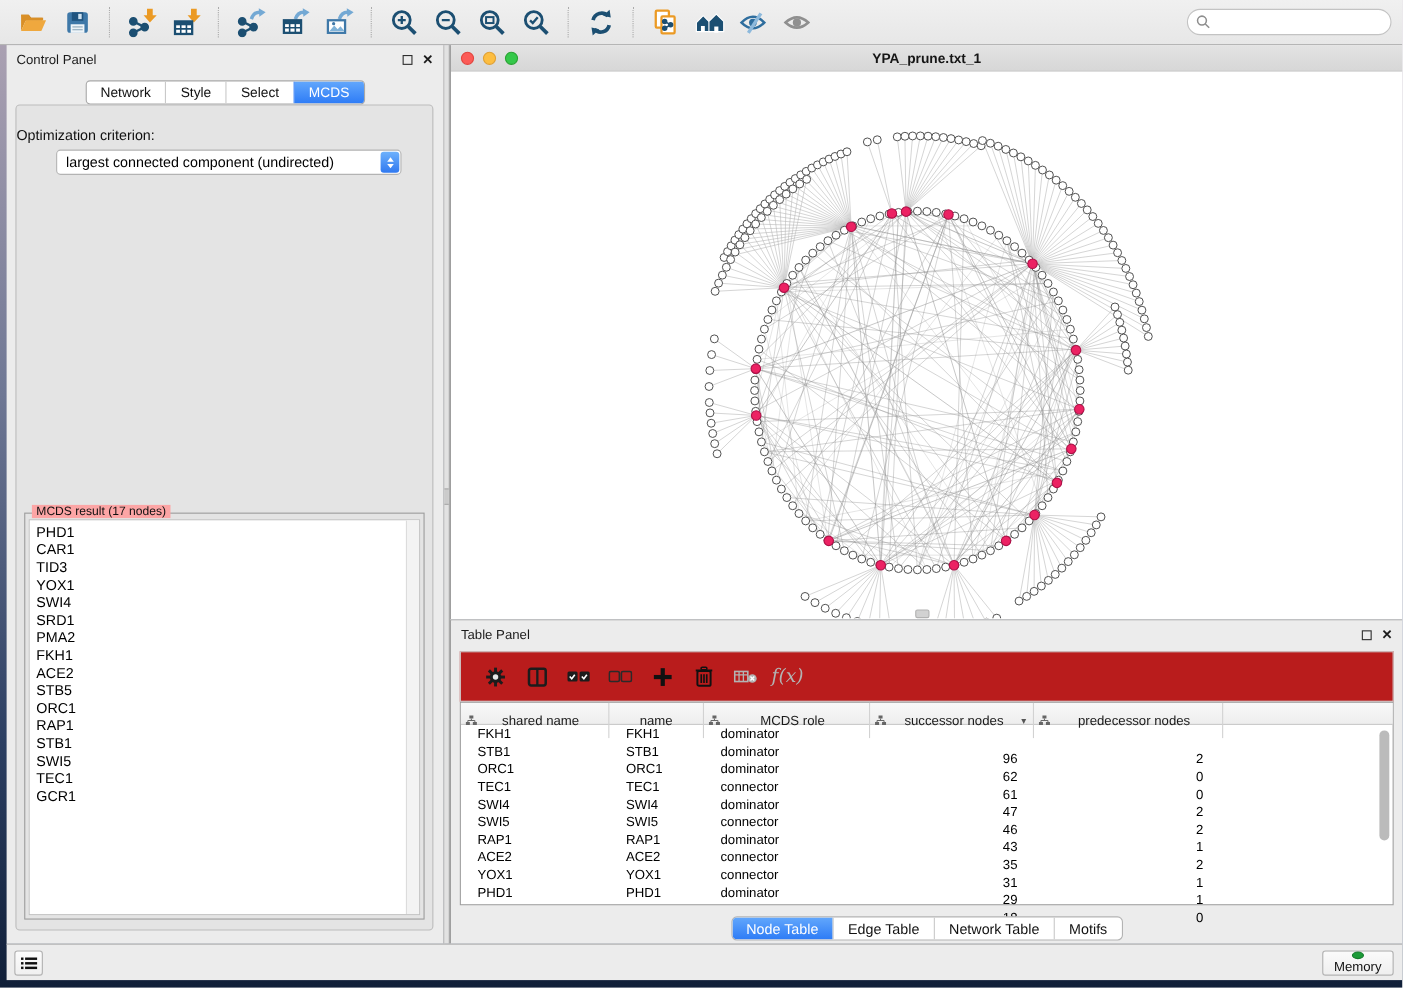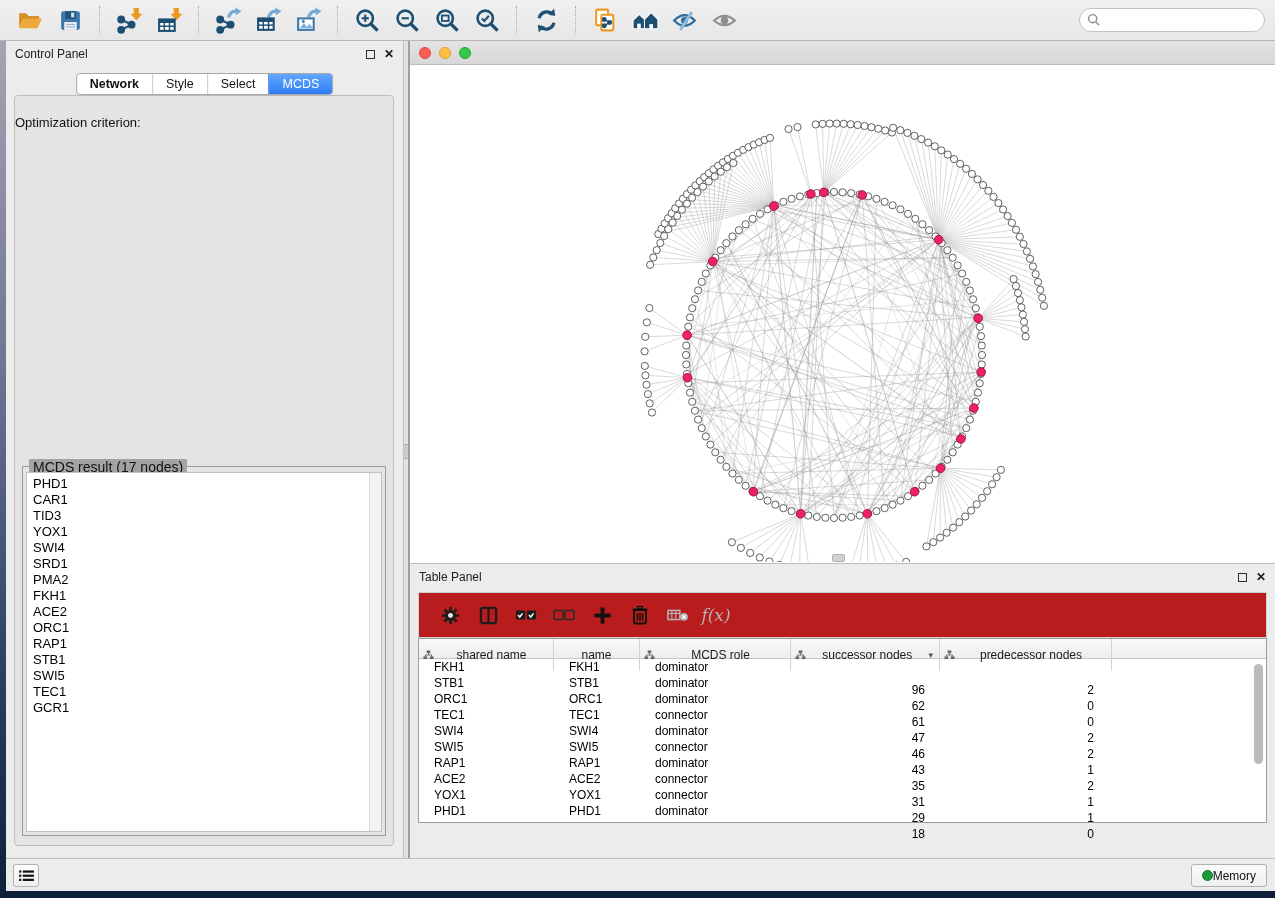--- a/index.html
+++ b/index.html
@@ -25,38 +25,38 @@
     align-items:center; padding:0 9px; font-size:12px; color:#1c1c1c; }
   .win-btns { margin-left:auto; display:flex; align-items:center; gap:9px; }
   .win-float { width:9px; height:9px; border:1.6px solid #2e2e2e; display:inline-block; }
   .win-close { font-size:12px; font-weight:bold; color:#1a1a1a; line-height:9px; }
 
   
   .control-panel { position:absolute; left:6px; top:41px; width:397px; height:817px; background:#ececec; }
   .seg-tabs { position:absolute; left:50%; transform:translateX(-50%); top:32px; height:22px;
     display:flex; background:#fff; border:1px solid #a8a8a8; border-radius:4px; overflow:hidden; }
   .seg { padding:0 13px; font-size:12.5px; color:#111; display:flex; align-items:center; border-left:1px solid #c9c9c9; }
-  .seg:first-child { border-left:none;font-weight:bold; }
+  .seg:first-child { border-left:none; }
   .seg.active { background:linear-gradient(#62a7fc,#2e7cf6); color:#fff; border-left-color:#2e7cf6; }
   .tab-content { position:absolute; left:8px; right:9px; top:54px; bottom:12px;
     background:#e4e4e4; border:1px solid #bcbcbc; border-radius:4px; }
   .opt-label { margin-top:19px; text-align:left; font-size:13px; color:#101010; }
   .opt-select { position:absolute; left:36px; top:40px; width:314px; height:23px; background:#fff;
     border:1px solid #b3b3b3; border-radius:4px; display:flex; align-items:center; font-size:13px; padding-left:8px; }
   .opt-stepper { margin-left:auto; width:17px; height:19px; margin-right:1px; border-radius:3px;
     background:linear-gradient(#6db1fc,#3079f0); display:flex; flex-direction:column; align-items:center; justify-content:center; gap:2px; }
   .tri-up { width:0; height:0; border-left:3.5px solid transparent; border-right:3.5px solid transparent; border-bottom:4.5px solid #fff; }
   .tri-down { width:0; height:0; border-left:3.5px solid transparent; border-right:3.5px solid transparent; border-top:4.5px solid #fff; }
   .btn-row { position:absolute; left:0; right:0; top:72px; display:flex; justify-content:center; gap:14px; }
   .push-btn { height:24px; padding:0 16px; background:linear-gradient(#ffffff,#f2f2f2);
     border:1px solid #b0b0b0; border-radius:5px; font-size:13px; color:#111;
     display:flex; align-items:center; font-family:"Liberation Sans",sans-serif; }
   .push-btn.focused { border:1px solid #5a98f5; box-shadow:0 0 0 3px rgba(90,150,245,.45); }
   .fieldset { position:absolute; left:7px; right:7px; top:370px; bottom:9px; border:1px solid #9c9c9c; }
-  .fieldset .legend { position:absolute; top:-8px; left:6px; background:#a3a3a3; padding:0 4px; font-size:14px; color:#101010; }
+  .fieldset .legend { position:absolute; top:-8px; left:6px; background:#fca5a5; padding:0 4px; font-size:11px; color:#101010; }
   .result-list { position:absolute; left:3px; right:3px; top:5px; bottom:3px; background:#fff;
     border:1px solid #c2c2c2; overflow:hidden; }
   .result-scroll { position:absolute; right:0; top:0; bottom:0; width:12px; background:#f3f3f3; border-left:1px solid #dcdcdc; }
   .result-items { position:absolute; left:6px; top:3px; right:14px; font-size:13px; line-height:16px; color:#000; }
 
   
   .v-split { position:absolute; left:403px; top:41px; width:6px; height:817px; background:#e2e2e2;
     border-left:1px solid #c2c2c2; border-right:1px solid #9f9f9f; }
   .v-grip { position:absolute; left:0; top:403px; width:4px; height:15px; background:#cbcbcb;
     border-top:1px solid #aaa; border-bottom:1px solid #aaa; }
@@ -103,21 +103,21 @@
   .tp-tabs .seg { font-size:13px; }
 
   
   .status-bar { position:absolute; left:6px; top:858px; width:1269px; height:33px; background:#ececec;
     border-top:1px solid #bdbdbd; }
   .list-btn { position:absolute; left:7px; top:5px; width:26px; height:23px;
     background:linear-gradient(#fcfcfc,#f0f0f0); border:1px solid #b2b2b2; border-radius:3px;
     display:flex; align-items:center; justify-content:center; }
   .memory-btn { position:absolute; right:8px; top:5px; height:23px; padding:0 10px;
     background:linear-gradient(#fbfbfb,#efefef); border:1px solid #b2b2b2; border-radius:3px;
-    display:flex; align-items:center; gap:0; font-size:12px; color:#111; }
+    display:flex; align-items:center; gap:0; font-size:12px; color:#111;flex-direction:column; }
   .mem-dot { width:11px; height:11px; border-radius:50%; background:#1c9b38; border:1px solid #157a2b; }
 </style>
 </head>
 <body>
 
 <div class="screen">
 
   <div class="toolbar">
     <div class="tb-btn">
       <svg width="26" height="26" viewBox="0 0 24 24">
@@ -285,33 +285,41 @@
       </span>
     </div>
     <div class="seg-tabs">
       <div class="seg">Network</div>
       <div class="seg">Style</div>
       <div class="seg">Select</div>
       <div class="seg active">MCDS</div>
     </div>
     <div class="tab-content">
       <div class="opt-label">Optimization criterion:</div>
+      <div class="opt-select">
+        <span>largest connected component (undirected)</span>
+        <span class="opt-stepper">
+          <span class="tri-up"></span>
+            <span class="tri-down"></span>
+        </span>
+      </div>
       <div class="fieldset">
         <span class="legend">MCDS result (17 nodes)</span>
         <div class="result-list">
           <div class="result-items">
               <div>PHD1</div>
               <div>CAR1</div>
               <div>TID3</div>
               <div>YOX1</div>
               <div>SWI4</div>
               <div>SRD1</div>
               <div>PMA2</div>
               <div>FKH1</div>
               <div>ACE2</div>
+              <div>STB5</div>
               <div>ORC1</div>
               <div>RAP1</div>
               <div>STB1</div>
               <div>SWI5</div>
               <div>TEC1</div>
               <div>GCR1</div>
             </div>
           <div class="result-scroll"></div>
         </div>
       </div>
@@ -323,20 +331,21 @@
   </div>
   <div class="h-grip"></div>
 
   <div class="network-panel">
     <div class="net-titlebar">
       <div class="traffic">
         <span class="tl red"></span>
         <span class="tl yellow"></span>
         <span class="tl green"></span>
       </div>
+      <div class="net-title">YPA_prune.txt_1</div>
     </div>
     <svg class="net-canvas" width="866" height="497">
         <line x1="363.8029768247816" y1="141.09209040425606" x2="342.67267124552075" y2="426.1845132603087" stroke="#8d8d8d" stroke-opacity="0.42" stroke-width="0.8"></line>
         <line x1="363.8029768247816" y1="141.09209040425606" x2="305.28576747225355" y2="192.6631495524458" stroke="#8d8d8d" stroke-opacity="0.42" stroke-width="0.8"></line>
         <line x1="363.8029768247816" y1="141.09209040425606" x2="295.82824023990315" y2="371.50000000000006" stroke="#8d8d8d" stroke-opacity="0.42" stroke-width="0.8"></line>
         <line x1="363.8029768247816" y1="141.09209040425606" x2="552.1717597600968" y2="208.5" stroke="#8d8d8d" stroke-opacity="0.42" stroke-width="0.8"></line>
         <line x1="363.8029768247816" y1="141.09209040425606" x2="406.81824870946593" y2="451.89785231193673" stroke="#8d8d8d" stroke-opacity="0.42" stroke-width="0.8"></line>
         <line x1="363.8029768247816" y1="141.09209040425606" x2="570.9992769458075" y2="308.9231450024125" stroke="#8d8d8d" stroke-opacity="0.42" stroke-width="0.8"></line>
         <line x1="363.8029768247816" y1="141.09209040425606" x2="322.43623759542743" y2="408.5619035764069" stroke="#8d8d8d" stroke-opacity="0.42" stroke-width="0.8"></line>
         <line x1="363.8029768247816" y1="141.09209040425606" x2="310.6254224183912" y2="185.2256196210941" stroke="#8d8d8d" stroke-opacity="0.42" stroke-width="0.8"></line>
@@ -1142,20 +1151,26 @@
             <div class="td c2 t">PHD1</div>
             <div class="td c3 t">dominator</div>
             <div class="td c4 n n4">18</div>
             <div class="td c5 n n5">0</div>
             <div class="td c6"></div>
           </div>
         </div>
       <div class="tp-scroll-thumb"></div>
     </div>
 
+    <div class="tp-tabs">
+      <div class="seg active">Node Table</div>
+      <div class="seg">Edge Table</div>
+      <div class="seg">Network Table</div>
+      <div class="seg">Motifs</div>
+    </div>
   </div>
 
   <div class="status-bar">
     <div class="list-btn">
       <svg width="15" height="12" viewBox="0 0 16 13">
         <rect x="0" y="0.5" width="2.4" height="2.4" fill="#111"></rect>
           <rect x="4" y="0.5" width="12" height="2.4" fill="#111"></rect>
         <rect x="0" y="5" width="2.4" height="2.4" fill="#111"></rect>
           <rect x="4" y="5" width="12" height="2.4" fill="#111"></rect>
         <rect x="0" y="9.5" width="2.4" height="2.4" fill="#111"></rect>

